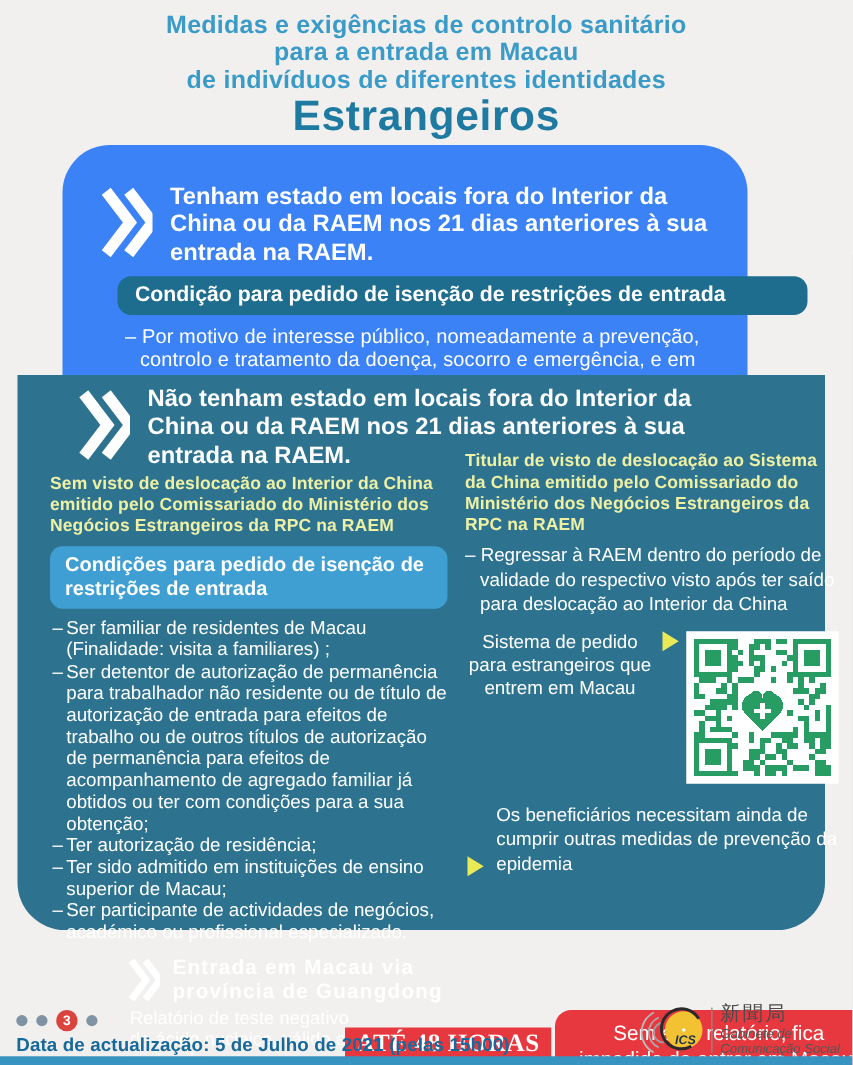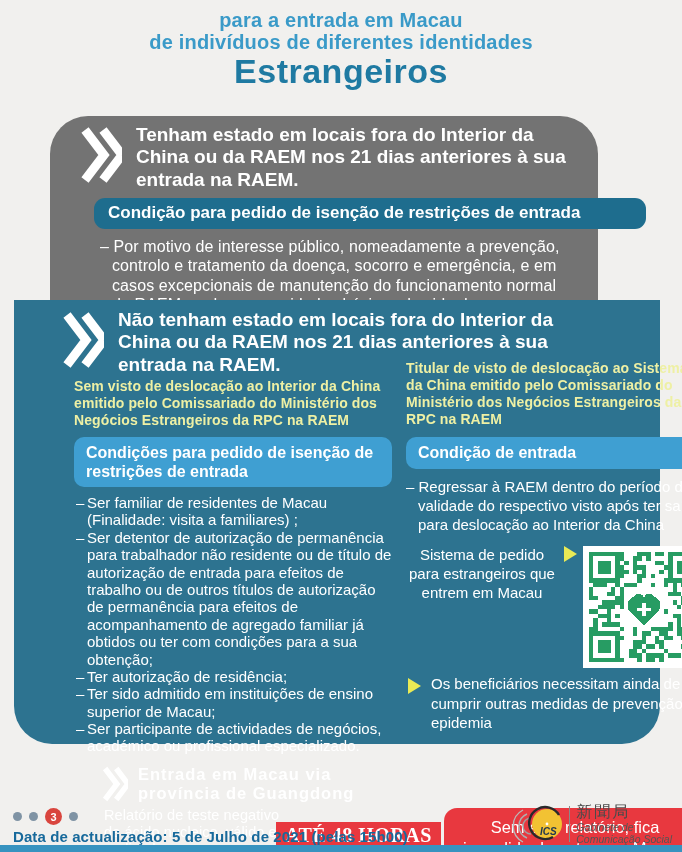--- a/index.html
+++ b/index.html
@@ -10,22 +10,22 @@
     font-family:"Liberation Sans", sans-serif;
   }
   
   .header { padding-top:9px; text-align:center; }
   .title-line { color:#3a9ac8; font-weight:700; font-size:20px; line-height:1.1; letter-spacing:.2px; }
   .subtitle { color:#1f7aa2; font-weight:700; font-size:34px; line-height:1.02; margin-top:1px; letter-spacing:.5px; }
 
   
   .box1 {
     position:absolute; left:50px; top:116px; width:548px; height:184px;
-    background:#737373; border-radius:38px 38px 0 0;
-    padding:8px 24px 0 16px; color:#fff;
+    background:#3b82f6; border-radius:38px 38px 0 0;
+    padding:31px 24px 0 16px; color:#fff;
   }
   .sec-head { display:flex; align-items:flex-start; }
   .chev { flex:0 0 auto; margin:2px 14px 0 14px; }
   .sec-head h2 { font-size:19px; font-weight:700; line-height:1.18; max-width:460px; }
   .badge1 {
     display:block; margin:7px 4px 0 28px; background:#1e6d8e; color:#fff;
     font-weight:700; font-size:17px; padding:5px 14px 6px 14px; border-radius:11px;
     width:552px;
   }
   .sec1-body {
@@ -35,38 +35,38 @@
 
   
   .box2 {
     position:absolute; left:14px; top:300px; width:646px; height:444px;
     background:#2d7390; border-radius:0 0 38px 38px;
     padding:9px 18px 0 26px; color:#fff;
   }
   .box2 .sec-head h2 { max-width:485px; }
   .box2 .chev { margin-left:22px; }
   .columns { display:flex; margin-top:2px; }
-  .col-left { width:318px; flex:0 0 auto;margin-left:34px; }
+  .col-left { width:318px; flex:0 0 auto; }
   .col-right { flex:1 1 auto; margin-top:-18px; padding-left:14px; }
   .ylw-head { color:#eef0a4; font-weight:700; font-size:14px; line-height:1.2; letter-spacing:.1px; }
   .pill {
     background:#3f9fd2; color:#fff; font-weight:700; font-size:16px; line-height:1.2;
     border-radius:10px; padding:6px 12px; margin-top:8px;
   }
   .cond-list { list-style:none; margin:7px 0 0 2px; font-size:15px; line-height:1.16; }
   .cond-list li { position:relative; padding-left:11px; }
   .cond-list li::before { content:"–"; position:absolute; left:0; top:0; }
   .col-right .pill { margin-top:10px; }
   .cr-body { margin-top:8px; font-size:15px; line-height:1.28; padding-left:12px; text-indent:-12px; }
   .qr-row { display:flex; align-items:flex-start; margin-top:12px; }
   .qr-label { width:152px; text-align:center; font-size:15px; line-height:1.25; }
   .tri { width:0; height:0; border-top:8px solid transparent; border-bottom:8px solid transparent; border-left:13px solid #e9ea55; flex:0 0 auto; margin:0 6px; }
   .qr-box { width:122px; height:122px; background:#fff; padding:6px; position:relative; flex:0 0 auto; }
   .qr-box svg { width:110px; height:110px; display:block; }
-  .note-row { display:flex; align-items:flex-start; margin-top:6px; }
+  .note-row { display:flex; align-items:flex-end; margin-top:16px; }
   .note-row .tri { margin:4px 10px 0 2px; }
   .note-text { font-size:15px; line-height:1.3; max-width:275px; }
 
   
   .g-head { display:flex; align-items:flex-start; margin:10px 0 0 62px; }
   .g-head .chev { margin:1px 10px 0 0; }
   .g-head h3 { font-size:16.5px; font-weight:700; line-height:1.15; letter-spacing:1px; max-width:250px; }
   .bottom-row { display:flex; align-items:center; margin-top:4px; }
   .report { position:relative; margin-left:64px; width:340px; height:62px; flex:0 0 auto; }
   .report-text { display:block; width:178px; font-size:14.5px; line-height:1.18; letter-spacing:.1px; }
@@ -95,20 +95,21 @@
   .logo-text .cn { font-size:16px; color:#4b4b4b; letter-spacing:2px; line-height:1.1; }
   .logo-text .pt { font-size:10.5px; color:#555; font-style:italic; line-height:1.15; }
   .bottom-strip { position:absolute; left:0; right:0; bottom:0; height:7px; background:#3793c0; }
 </style>
 </head>
 <body>
 
 <div class="page">
 
   <div class="header">
+    <div class="title-line">Medidas e exigências de controlo sanitário</div>
     <div class="title-line">para a entrada em Macau</div>
     <div class="title-line">de indivíduos de diferentes identidades</div>
     <div class="subtitle">Estrangeiros</div>
   </div>
 
   <div class="box1">
     <div class="sec-head">
       <svg class="chev" width="42" height="58" viewBox="0 0 42 58">
         <polyline points="5,4 24,29 5,54" fill="none" stroke="#ffffff" stroke-width="9"></polyline>
         <polyline points="23,4 42,29 23,54" fill="none" stroke="#ffffff" stroke-width="9"></polyline>
@@ -137,21 +138,20 @@
           <li>Ser familiar de residentes de Macau (Finalidade: visita a familiares) ;</li>
           <li>Ser detentor de autorização de permanência para trabalhador não residente ou de título de autorização de entrada para efeitos de trabalho ou de outros títulos de autorização de permanência para efeitos de acompanhamento de agregado familiar já obtidos ou ter com condições para a sua obtenção;</li>
           <li>Ter autorização de residência;</li>
           <li>Ter sido admitido em instituições de ensino superior de Macau;</li>
           <li>Ser participante de actividades de negócios, académico ou profissional especializado.</li>
         </ul>
       </div>
 
       <div class="col-right">
         <div class="ylw-head">Titular de visto de deslocação ao Sistema da China emitido pelo Comissariado do Ministério dos Negócios Estrangeiros da RPC na RAEM</div>
-        <div class="pill">Condição de entrada</div>
         <p class="cr-body">– Regressar à RAEM dentro do período de validade do respectivo visto após ter saído para deslocação ao Interior da China</p>
 
         <div class="qr-row">
           <div class="qr-label">Sistema de pedido para estrangeiros que entrem em Macau</div>
           <div class="tri"></div>
           <div class="qr-box">
             <svg viewBox="0 0 25 25" shape-rendering="crispEdges">
               <g class="modules" fill="#279c63">
                   <rect x="7" y="0" width="1" height="1"></rect>
                   <rect x="11" y="0" width="1" height="1"></rect>

